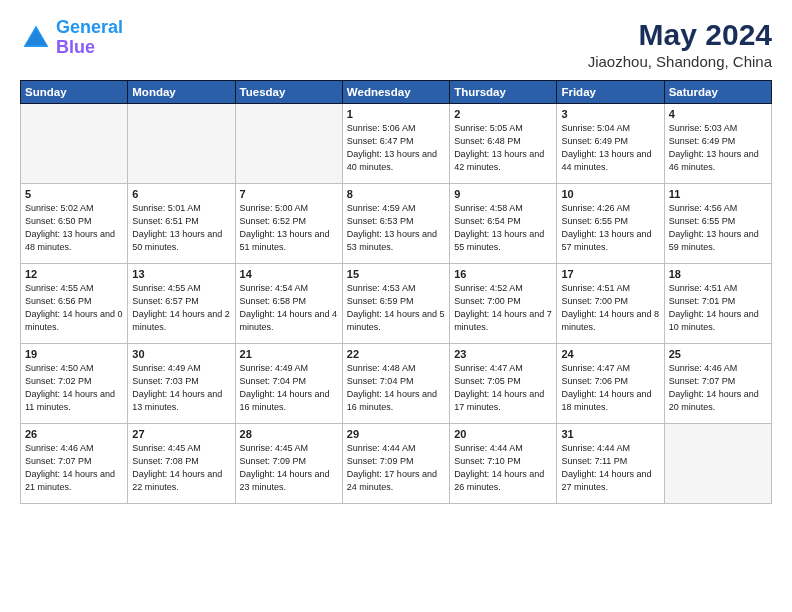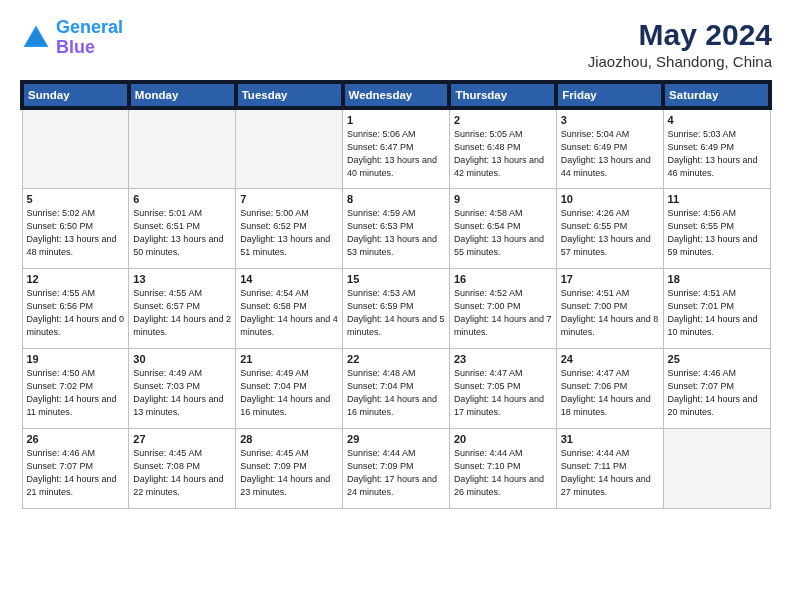--- a/index.html
+++ b/index.html
@@ -57,21 +57,21 @@
       border-collapse: collapse;
       table-layout: fixed;
     }
     .calendar th {
       background: #2c5faa;
       color: #fff;
       font-size: 11.5px;
       font-weight: bold;
       padding: 5px 4px;
       text-align: left;
-      border: 4px solid #0f172a;
+      border: 1px solid #0f172a;
     }
     .calendar td {
       border: 1px solid #c0c0c0;
       vertical-align: top;
       padding: 4px 4px 3px 4px;
       height: 80px;
       font-size: 9.5px;
       color: #222;
       background: #fff;
     }

